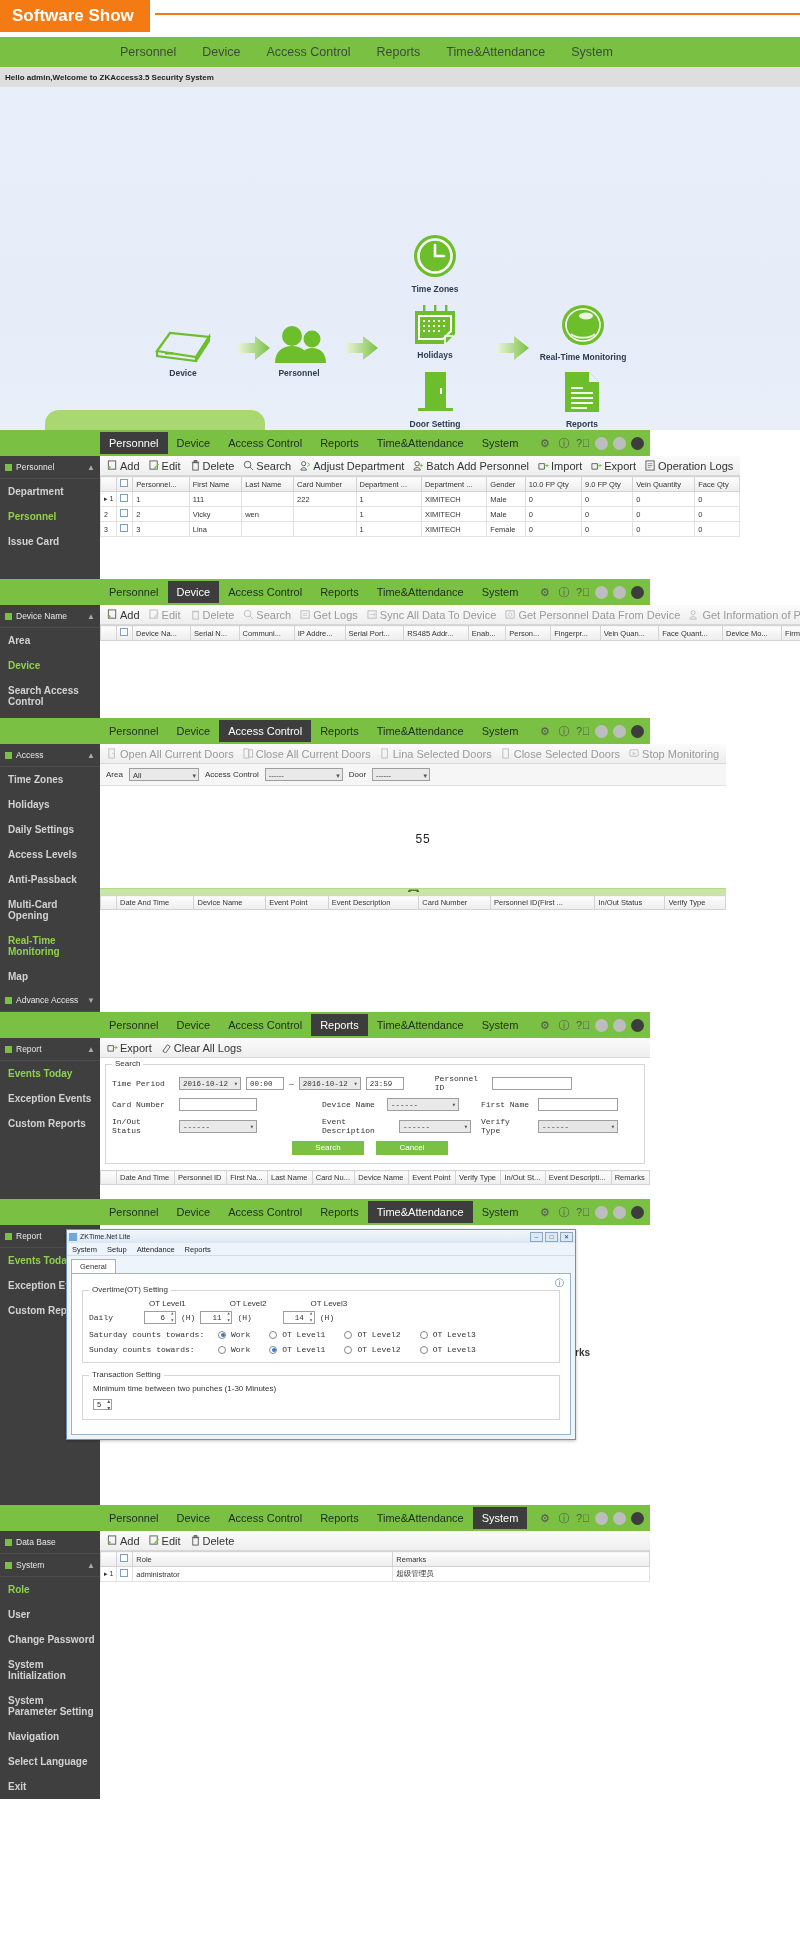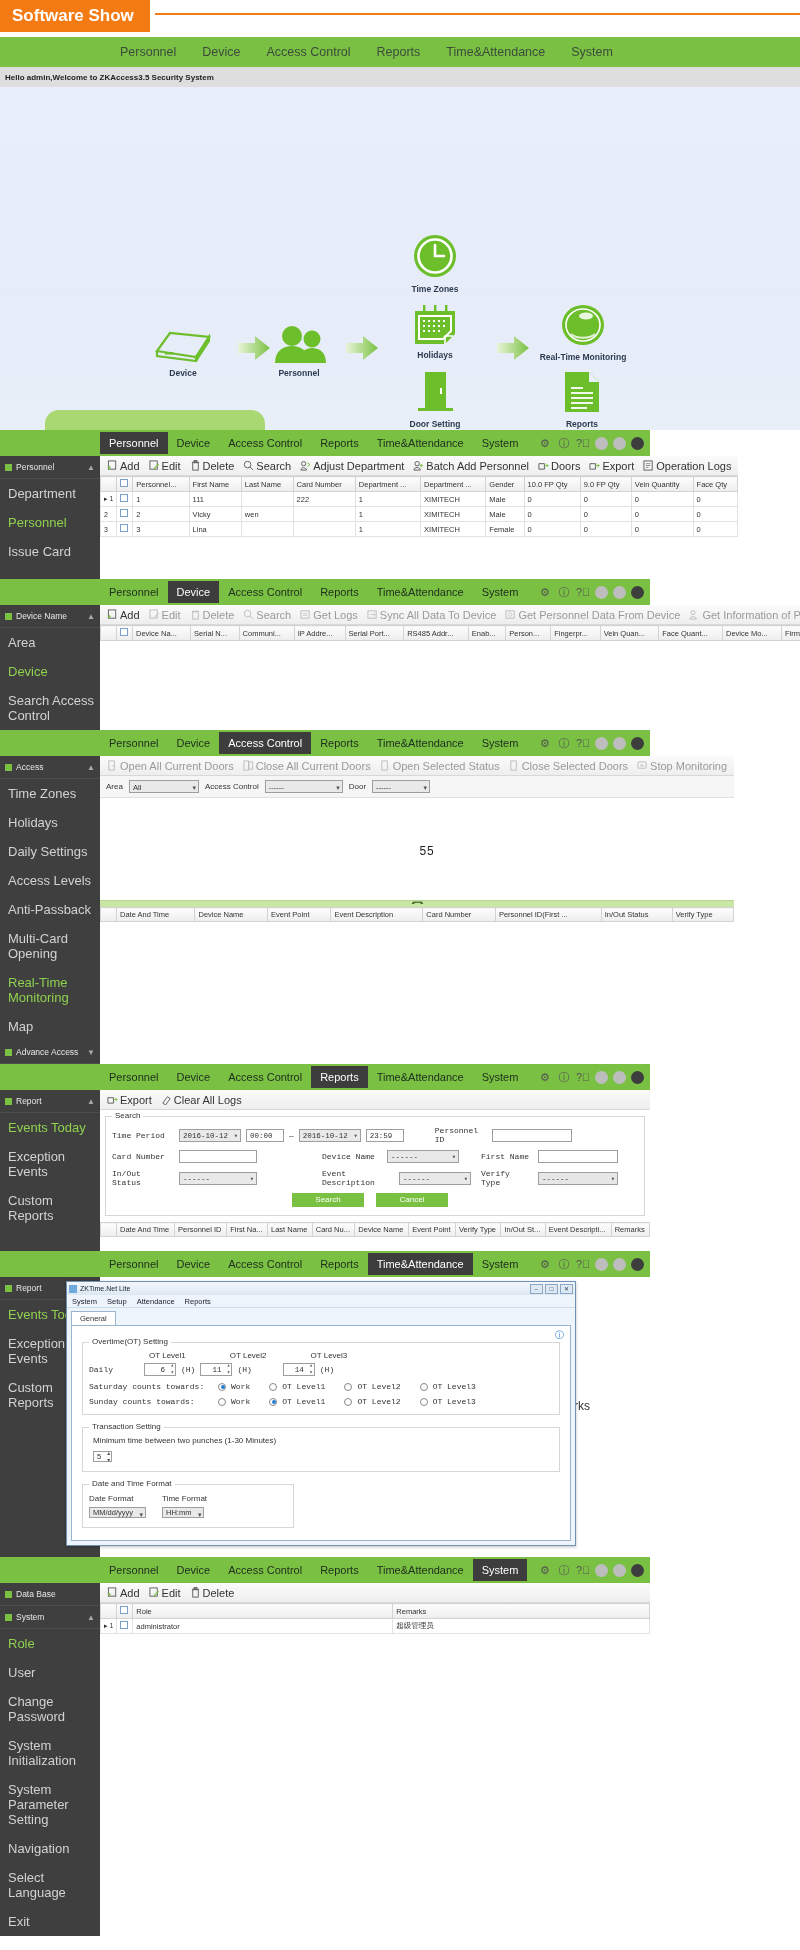--- a/index.html
+++ b/index.html
@@ -71,21 +71,21 @@
 
   .panelbody { display:flex; }
   .sidebar { width:100px; background:#3f3f3f; color:#ccc; flex:0 0 100px; }
   .sb-head {
     display:flex; align-items:center; gap:4px;
     padding:6px 5px; font-size:8.5px; color:#e8e8e8;
     border-bottom:1px solid #4d4d4d;
   }
   .sb-head .chev { margin-left:auto; font-size:8px; color:#aaa; }
   .sb-sq { width:7px; height:7px; background:#7ac143; display:inline-block; }
-  .sb-item { padding:7px 5px 7px 8px; font-size:13px; color:#d2d2d2; }
+  .sb-item { padding:7px 5px 7px 8px; font-size:10px; color:#d2d2d2;font-weight:bold; }
   .sb-item.active { color:#8fd14f; }
   .content { flex:1; background:#ffffff; position:relative; }
 
   
   .tbar {
     display:flex; align-items:center; gap:3px; height:20px;
     background:linear-gradient(180deg,#fbfbfb,#eeeeee);
     border-bottom:1px solid #d8d8d8; padding:0 4px; overflow:hidden;
   }
   .tbtn { display:flex; align-items:center; gap:2px; font-size:11px; color:#333; padding:0 3px; white-space:nowrap;}
@@ -370,21 +370,21 @@
                   <path d="M1 11 C1 7.3 8 7.3 8 11 Z" fill="none" stroke="#5a5a5a"></path>
                   <path d="M9 4 v4 M7 6 h4" stroke="#7ac143"></path>
                 </svg></span>
               <span>Batch Add Personnel</span>
             </span>
           <span class="tbtn">
               <span class="ic"><svg viewBox="0 0 12 12" width="11" height="11">
                   <path d="M1 4 h6 v6 h-6 z" fill="none" stroke="#5a5a5a"></path>
                   <path d="M7 6 h4 M9 4 l2 2 -2 2" fill="none" stroke="#7ac143"></path>
                 </svg></span>
-              <span>Doors</span>
+              <span>Import</span>
             </span>
           <span class="tbtn">
               <span class="ic"><svg viewBox="0 0 12 12" width="11" height="11">
                   <path d="M1 4 h6 v6 h-6 z" fill="none" stroke="#5a5a5a"></path>
                   <path d="M7 6 h4 M9 4 l2 2 -2 2" fill="none" stroke="#7ac143"></path>
                 </svg></span>
               <span>Export</span>
             </span>
           <span class="tbtn">
               <span class="ic"><svg viewBox="0 0 12 12" width="11" height="11">
@@ -633,21 +633,21 @@
               <span class="ic"><svg viewBox="0 0 12 12" width="11" height="11">
                   <rect x="1" y="1" width="5" height="10" fill="none" stroke="#bbb"></rect>
                   <rect x="6.5" y="2" width="4" height="8" fill="none" stroke="#bbb"></rect>
                 </svg></span>
               <span>Close All Current Doors</span>
             </span>
           <span class="tbtn dim">
               <span class="ic"><svg viewBox="0 0 12 12" width="11" height="11">
                   <rect x="2" y="1" width="6" height="10" fill="none" stroke="#bbb"></rect>
                 </svg></span>
-              <span>Open Selected Status</span>
+              <span>Lina Selected Doors</span>
             </span>
           <span class="tbtn dim">
               <span class="ic"><svg viewBox="0 0 12 12" width="11" height="11">
                   <rect x="2" y="1" width="6" height="10" fill="none" stroke="#bbb"></rect>
                 </svg></span>
               <span>Close Selected Doors</span>
             </span>
           <span class="tbtn dim">
               <span class="ic"><svg viewBox="0 0 12 12" width="11" height="11">
                   <rect x="1" y="2" width="9" height="7" rx="1" fill="none" stroke="#bbb"></rect>
@@ -810,21 +810,21 @@
           <span class="sb-sq"></span>
           <span>Report</span>
           <span class="chev">▲</span>
         </div>
         <div class="sb-item active">Events Today</div>
         <div class="sb-item">Exception Events</div>
         <div class="sb-item">Custom Reports</div>
         <div style="height:100px"></div>
       </div>
       <div class="content" style="position:relative; min-height:280px;">
-        <div style="position:absolute; right:60px; top:122px; font-size:12px; color:#333;">rks</div>
+        <div style="position:absolute; right:60px; top:122px; font-size:10px; color:#333;font-weight:bold;">rks</div>
 
         <div class="modal" style="left:-34px; top:4px;">
           <div class="modal-tb">
             <span style="display:inline-block;width:8px;height:8px;background:#6fa8dc;margin-right:3px;"></span>
             <span>ZKTime.Net Lite</span>
             <span class="mbtns">
               <span class="mbtn">–</span>
               <span class="mbtn">□</span>
               <span class="mbtn">✕</span>
             </span>
@@ -880,33 +880,20 @@
                 <span style="font-size:8px">OT Level3</span>
               </div>
             </div>
 
             <div class="fieldset" style="margin:12px 4px 8px;">
               <span class="legend">Transaction Setting</span>
               <div style="font-size:8px; margin:2px 0 4px 4px;">Minimum time between two punches (1-30 Minutes)</div>
               <span class="spin" style="width:30px; margin-left:4px">5</span>
             </div>
 
-            <div class="fieldset" style="margin:12px 4px 6px; width:212px;">
-              <span class="legend">Date and Time Format</span>
-              <div style="display:flex; gap:16px; margin-top:3px;">
-                <div>
-                  <div style="font-size:8px; margin-bottom:2px;">Date Format</div>
-                  <span class="sel" style="width:70px">MM/dd/yyyy</span>
-                </div>
-                <div>
-                  <div style="font-size:8px; margin-bottom:2px;">Time Format</div>
-                  <span class="sel" style="width:66px">HH:mm</span>
-                </div>
-              </div>
-            </div>
           </div>
         </div>
       </div>
     </div>
   </div>
 
   <div class="panel">
     <div class="tabbar">
       <span class="tab">Personnel</span>
       <span class="tab">Device</span>

